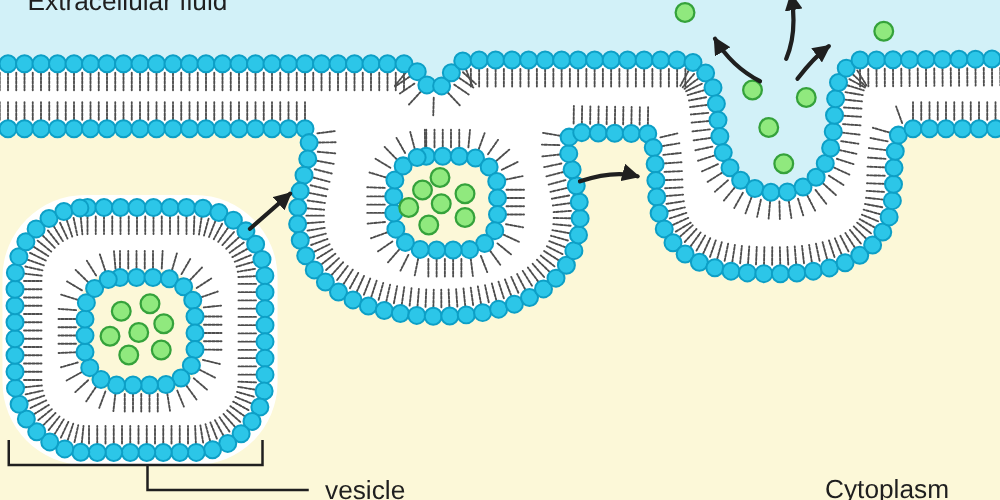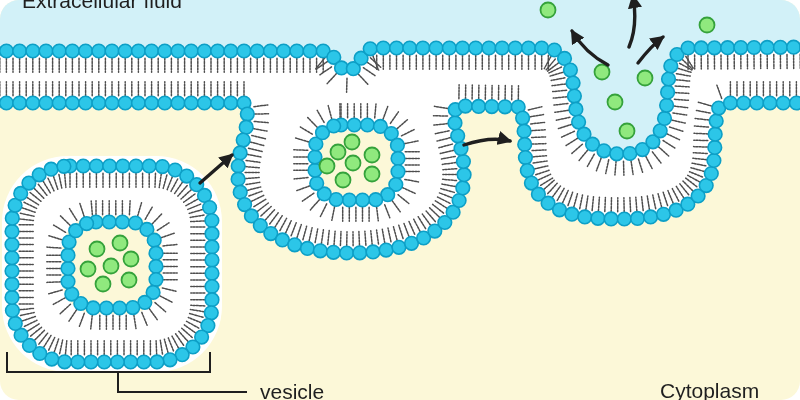--- a/index.html
+++ b/index.html
@@ -1,17 +1,17 @@
 <!DOCTYPE html>
 <html style="--extracellular-bg: #d2f1f8; --cytoplasm-bg: #fcf8d8; --lipid-head: #2cc6e8; --lipid-head-stroke: #0d9fc6; --lipid-tail: #4d4d4d; --membrane-interior: #ffffff; --particle: #90e97e; --particle-stroke: #35a23b; --annotation: #1f1f1f;"><head>
 <meta charset="utf-8">
 <style>
   html,body{margin:0;padding:0;background:#ffffff;}
   .stage{position:relative;width:800px;height:400px;overflow:hidden;
-         font-family:"Liberation Sans",sans-serif;border-radius:19px;}
+         font-family:"Liberation Sans",sans-serif;}
   svg{display:block;}
   .guide{fill:none;stroke:none;}
   .bg-cyto{fill:var(--cytoplasm-bg,#fcf8d8);}
   .bg-extra{fill:var(--extracellular-bg,#d2f1f8);}
   .band{fill:var(--membrane-interior,#ffffff);}
   .lumen{fill:var(--cytoplasm-bg,#fcf8d8);}
   .bead{fill:var(--lipid-head,#2cc6e8);stroke:var(--lipid-head-stroke,#0d9fc6);stroke-width:1.6;}
   .tail{stroke:var(--lipid-tail,#4d4d4d);stroke-width:1.5;stroke-dasharray:2 1.3;fill:none;stroke-linecap:round;}
   .particle{fill:var(--particle,#90e97e);stroke:var(--particle-stroke,#35a23b);stroke-width:1.8;}
   .arrow{stroke:var(--annotation,#1f1f1f);stroke-width:3.4;fill:none;stroke-linecap:round;}

